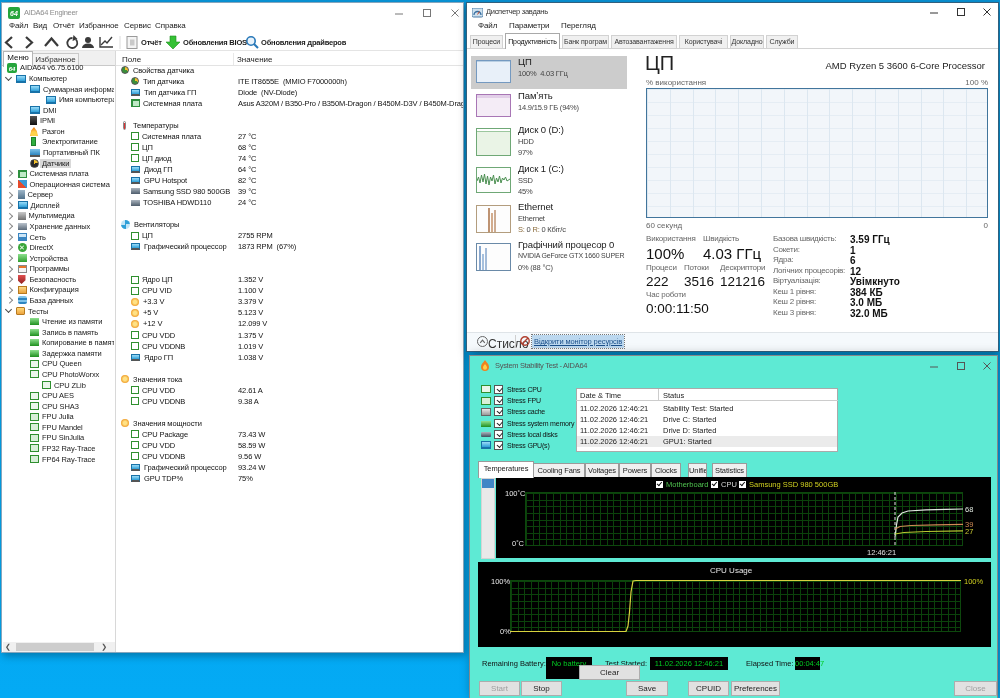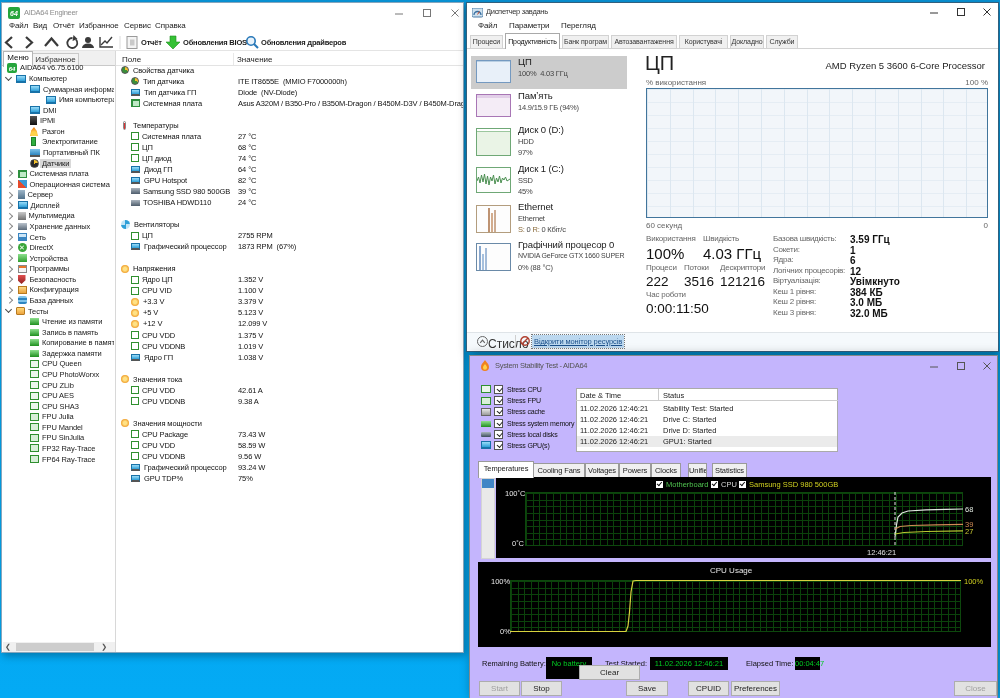--- a/index.html
+++ b/index.html
@@ -22,21 +22,21 @@
 #tm{left:466px;top:2px;width:533px;height:350px;border:1px solid #31607e;box-shadow:2px 3px 10px rgba(0,0,0,.35)}
 .tab{position:absolute;font-size:7px;letter-spacing:-0.1px;white-space:nowrap;overflow:hidden;color:#333;text-align:center;border:1px solid #d2d2d2;border-bottom:none;background:#f0f0f0;line-height:13px;height:13px;top:33px}
 .t1{font-size:9.5px;letter-spacing:-0.1px;color:#1a1a1a;position:absolute;left:50px;white-space:nowrap}
 .t2{font-size:7.5px;letter-spacing:-0.2px;color:#444;position:absolute;left:50px;white-space:nowrap}
 .stat-lab{position:absolute;font-size:8px;letter-spacing:-0.2px;color:#666;white-space:nowrap}
 .stat-big{position:absolute;font-size:15px;color:#111;white-space:nowrap}
 .stat-med{position:absolute;font-size:13.5px;color:#111;white-space:nowrap}
 .rlab{position:absolute;font-size:8px;letter-spacing:-0.25px;color:#666;white-space:nowrap}
 .rval{position:absolute;font-weight:bold;font-size:10px;color:#111;white-space:nowrap}
 
-#sst{left:469px;top:355px;width:529px;height:343px;background:#c4b5fd;border:1px solid #888;border-bottom:none;box-shadow:2px 0 10px rgba(0,0,0,.35)}
+#sst{left:469px;top:355px;width:529px;height:343px;background:#5eead4;border:1px solid #888;border-bottom:none;box-shadow:2px 0 10px rgba(0,0,0,.35)}
 .cbrow{position:absolute;display:flex;align-items:center;font-size:7.5px;letter-spacing:-0.1px;color:#111;white-space:nowrap}
 .cbx{width:9px;height:9px;border:1px solid #555;background:#fff;position:relative;margin:0 4px 0 3px;flex:none}
 .cbx:after{content:"";position:absolute;left:1.5px;top:1px;width:4px;height:2.5px;border-left:1.4px solid #222;border-bottom:1.4px solid #222;transform:rotate(-50deg)}
 .stab{position:absolute;top:106.5px;height:15px;line-height:13px;font-size:7.5px;letter-spacing:-0.1px;white-space:nowrap;overflow:hidden;color:#222;text-align:center;background:#f0f0f0;border:1px solid #9a9a9a;border-bottom:none}
 .btn{position:absolute;height:15px;background:#e1e1e1;border:1px solid #adadad;font-size:8px;color:#222;text-align:center;line-height:13px}
 .led{position:absolute;background:#000;color:#00cc22;font-size:7.5px;text-align:center}
 .blab{position:absolute;font-size:7.5px;color:#111;white-space:nowrap}
 .gtxt{position:absolute;font-size:7.5px;white-space:nowrap}
 .lcb{display:inline-block;width:7px;height:7px;background:#fff;position:relative;vertical-align:-1px;margin-right:3px}
 .lcb:after{content:"";position:absolute;left:1px;top:0.5px;width:3.5px;height:2px;border-left:1.2px solid #111;border-bottom:1.2px solid #111;transform:rotate(-50deg)}
@@ -124,21 +124,21 @@
     <div class="tr" style="top:271.1px;padding-left:4px"><span class="exr"></span><span class="ic" style="width:8px;height:9px;background:linear-gradient(#e25050,#8f1f1f);clip-path:polygon(0 0,100% 0,100% 60%,50% 100%,0 60%);margin-right:4px"></span>Безопасность</div>
     <div class="tr" style="top:281.7px;padding-left:4px"><span class="exr"></span><span class="ic" style="width:9px;height:8px;background:linear-gradient(#fbd98a,#e9a23b);border:1px solid #b87a20;margin-right:3px"></span>Конфигурация</div>
     <div class="tr" style="top:292.2px;padding-left:4px"><span class="exr"></span><span class="ic" style="width:9px;height:8px;background:repeating-linear-gradient(#7fc3ea 0 2px,#2d85c0 2px 4px);border-radius:2px;margin-right:3px"></span>База данных</div>
     <div class="tr" style="top:302.8px;padding-left:4px"><span class="exd"></span><span class="ic" style="width:9px;height:8px;background:linear-gradient(#ffd977,#eda33f);border:1px solid #b87a20;border-radius:1px;margin-right:3px"></span>Тесты</div>
     <div class="tr" style="top:313.4px;padding-left:28px"><span class="ic" style="width:9px;height:7px;background:linear-gradient(#8ee08e,#1f8f1f);margin-right:3px"></span>Чтение из памяти</div>
     <div class="tr" style="top:323.9px;padding-left:28px"><span class="ic" style="width:9px;height:7px;background:linear-gradient(#8ee08e,#1f8f1f);margin-right:3px"></span>Запись в память</div>
     <div class="tr" style="top:334.5px;padding-left:28px"><span class="ic" style="width:9px;height:7px;background:linear-gradient(#8ee08e,#1f8f1f);margin-right:3px"></span>Копирование в памят</div>
     <div class="tr" style="top:345.1px;padding-left:28px"><span class="ic" style="width:9px;height:7px;background:linear-gradient(#8ee08e,#1f8f1f);margin-right:3px"></span>Задержка памяти</div>
     <div class="tr" style="top:355.7px;padding-left:28px"><span class="ic" style="width:9px;height:8px;background:#eaf6ea;border:1.5px solid #2f8f2f;margin-right:3px"></span>CPU Queen</div>
     <div class="tr" style="top:366.2px;padding-left:28px"><span class="ic" style="width:9px;height:8px;background:#eaf6ea;border:1.5px solid #2f8f2f;margin-right:3px"></span>CPU PhotoWorxx</div>
-    <div class="tr" style="top:376.8px;padding-left:28px"><span class="ic" style="width:9px;height:8px;background:#eaf6ea;border:1.5px solid #2f8f2f;margin-right:3px"></span>CPU ZLib</div>
+    <div class="tr" style="top:376.8px;padding-left:40px"><span class="ic" style="width:9px;height:8px;background:#eaf6ea;border:1.5px solid #2f8f2f;margin-right:3px"></span>CPU ZLib</div>
     <div class="tr" style="top:387.4px;padding-left:28px"><span class="ic" style="width:9px;height:8px;background:#eaf6ea;border:1.5px solid #2f8f2f;margin-right:3px"></span>CPU AES</div>
     <div class="tr" style="top:397.9px;padding-left:28px"><span class="ic" style="width:9px;height:8px;background:#eaf6ea;border:1.5px solid #2f8f2f;margin-right:3px"></span>CPU SHA3</div>
     <div class="tr" style="top:408.5px;padding-left:28px"><span class="ic" style="width:9px;height:8px;background:#d8efd8;border:1.5px solid #2f8f2f;margin-right:3px"></span>FPU Julia</div>
     <div class="tr" style="top:419.1px;padding-left:28px"><span class="ic" style="width:9px;height:8px;background:#d8efd8;border:1.5px solid #2f8f2f;margin-right:3px"></span>FPU Mandel</div>
     <div class="tr" style="top:429.6px;padding-left:28px"><span class="ic" style="width:9px;height:8px;background:#d8efd8;border:1.5px solid #2f8f2f;margin-right:3px"></span>FPU SinJulia</div>
     <div class="tr" style="top:440.2px;padding-left:28px"><span class="ic" style="width:9px;height:8px;background:#d8efd8;border:1.5px solid #2f8f2f;margin-right:3px"></span>FP32 Ray-Trace</div>
     <div class="tr" style="top:450.8px;padding-left:28px"><span class="ic" style="width:9px;height:8px;background:#d8efd8;border:1.5px solid #2f8f2f;margin-right:3px"></span>FP64 Ray-Trace</div>
     <div class="abs" style="left:1px;top:639px;width:112px;height:10px;background:#f0f0f0">
       <span style="position:absolute;left:2px;top:1px;font-size:7px;color:#555">❮</span>
       <span style="position:absolute;right:8px;top:1px;font-size:7px;color:#555">❯</span>
@@ -152,21 +152,20 @@
     <div class="rr" style="top:127.7px;padding-left:11px"><span class="ic" style="width:8px;height:8px;background:#fff;border:1.5px solid #2f8f2f;margin-right:3px"></span>Системная плата<span class="val">27 °C</span></div>
     <div class="rr" style="top:138.8px;padding-left:11px"><span class="ic" style="width:8px;height:8px;background:#fff;border:1.5px solid #2f8f2f;margin-right:3px"></span>ЦП<span class="val">68 °C</span></div>
     <div class="rr" style="top:149.8px;padding-left:11px"><span class="ic" style="width:8px;height:8px;background:#fff;border:1.5px solid #2f8f2f;margin-right:3px"></span>ЦП диод<span class="val">74 °C</span></div>
     <div class="rr" style="top:160.9px;padding-left:11px"><span class="ic" style="width:9px;height:7px;background:linear-gradient(#9adcf8,#2d9fd8);border:1px solid #1872a8;border-bottom:2px solid #555;margin-right:4px"></span>Диод ГП<span class="val">64 °C</span></div>
     <div class="rr" style="top:171.9px;padding-left:11px"><span class="ic" style="width:9px;height:7px;background:linear-gradient(#9adcf8,#2d9fd8);border:1px solid #1872a8;border-bottom:2px solid #555;margin-right:4px"></span>GPU Hotspot<span class="val">82 °C</span></div>
     <div class="rr" style="top:182.9px;padding-left:11px"><span class="ic" style="width:9px;height:6px;background:linear-gradient(#aab4be,#4e5d6c);margin-right:3px"></span>Samsung SSD 980 500GB<span class="val">39 °C</span></div>
     <div class="rr" style="top:194.0px;padding-left:11px"><span class="ic" style="width:9px;height:6px;background:linear-gradient(#aab4be,#4e5d6c);margin-right:3px"></span>TOSHIBA HDWD110<span class="val">24 °C</span></div>
     <div class="rr" style="top:216.1px;padding-left:1px"><span class="ic" style="width:9px;height:9px;border-radius:50%;background:conic-gradient(#2d9fd8 0 25%,#bfe4f7 25% 50%,#2d9fd8 50% 75%,#bfe4f7 75%);margin-right:4px"></span>Вентиляторы</div>
     <div class="rr" style="top:227.1px;padding-left:11px"><span class="ic" style="width:8px;height:8px;background:#fff;border:1.5px solid #2f8f2f;margin-right:3px"></span>ЦП<span class="val">2755 RPM</span></div>
     <div class="rr" style="top:238.1px;padding-left:11px"><span class="ic" style="width:9px;height:7px;background:linear-gradient(#9adcf8,#2d9fd8);border:1px solid #1872a8;border-bottom:2px solid #555;margin-right:4px"></span>Графический процессор<span class="val">1873 RPM&nbsp;&nbsp;(67%)</span></div>
-    <div class="rr" style="top:260.2px;padding-left:1px"><span class="ic" style="width:8px;height:8px;border-radius:50%;background:radial-gradient(#ffe184 30%,#f0a02c 70%);margin-right:4px"></span>Напряжения</div>
     <div class="rr" style="top:271.3px;padding-left:11px"><span class="ic" style="width:8px;height:8px;background:#fff;border:1.5px solid #2f8f2f;margin-right:3px"></span>Ядро ЦП<span class="val">1.352 V</span></div>
     <div class="rr" style="top:282.3px;padding-left:11px"><span class="ic" style="width:8px;height:8px;background:#fff;border:1.5px solid #2f8f2f;margin-right:3px"></span>CPU VID<span class="val">1.100 V</span></div>
     <div class="rr" style="top:293.3px;padding-left:11px"><span class="ic" style="width:8px;height:8px;border-radius:50%;background:radial-gradient(#ffe184 30%,#f0a02c 70%);margin-right:4px"></span>+3.3 V<span class="val">3.379 V</span></div>
     <div class="rr" style="top:304.4px;padding-left:11px"><span class="ic" style="width:8px;height:8px;border-radius:50%;background:radial-gradient(#ffe184 30%,#f0a02c 70%);margin-right:4px"></span>+5 V<span class="val">5.123 V</span></div>
     <div class="rr" style="top:315.4px;padding-left:11px"><span class="ic" style="width:8px;height:8px;border-radius:50%;background:radial-gradient(#ffe184 30%,#f0a02c 70%);margin-right:4px"></span>+12 V<span class="val">12.099 V</span></div>
     <div class="rr" style="top:326.5px;padding-left:11px"><span class="ic" style="width:8px;height:8px;background:#fff;border:1.5px solid #2f8f2f;margin-right:3px"></span>CPU VDD<span class="val">1.375 V</span></div>
     <div class="rr" style="top:337.5px;padding-left:11px"><span class="ic" style="width:8px;height:8px;background:#fff;border:1.5px solid #2f8f2f;margin-right:3px"></span>CPU VDDNB<span class="val">1.019 V</span></div>
     <div class="rr" style="top:348.5px;padding-left:11px"><span class="ic" style="width:9px;height:7px;background:linear-gradient(#9adcf8,#2d9fd8);border:1px solid #1872a8;border-bottom:2px solid #555;margin-right:4px"></span>Ядро ГП<span class="val">1.038 V</span></div>
     <div class="rr" style="top:370.6px;padding-left:1px"><span class="ic" style="width:8px;height:8px;border-radius:50%;background:radial-gradient(#ffe184 30%,#f0a02c 70%);margin-right:4px"></span>Значения тока</div>
     <div class="rr" style="top:381.7px;padding-left:11px"><span class="ic" style="width:8px;height:8px;background:#fff;border:1.5px solid #2f8f2f;margin-right:3px"></span>CPU VDD<span class="val">42.61 A</span></div>

